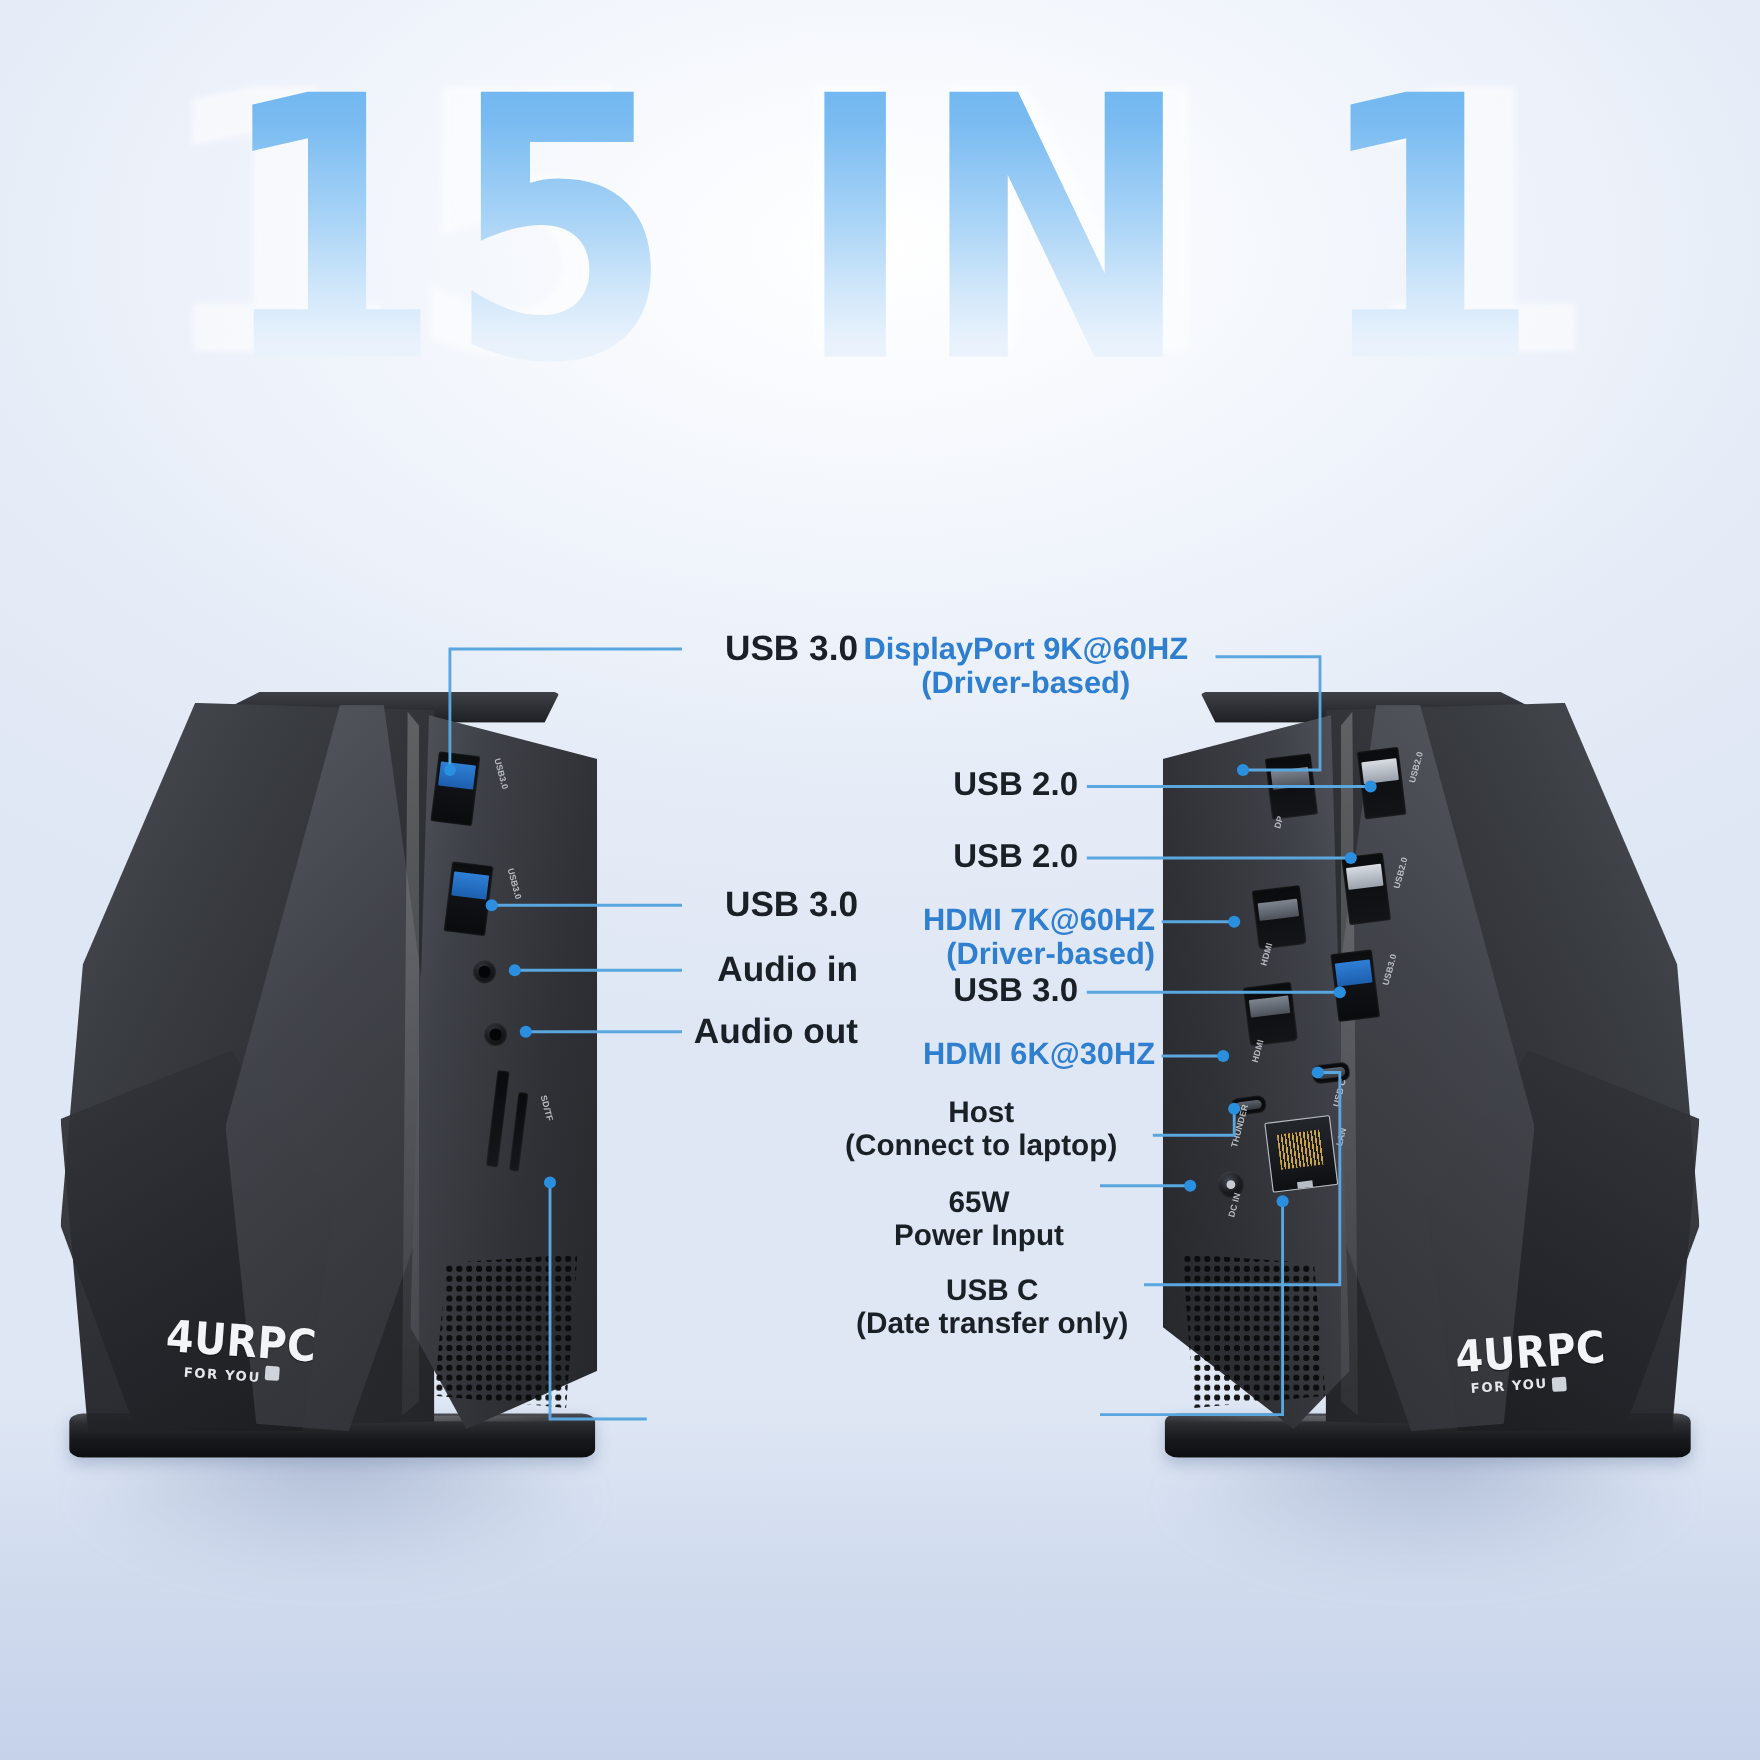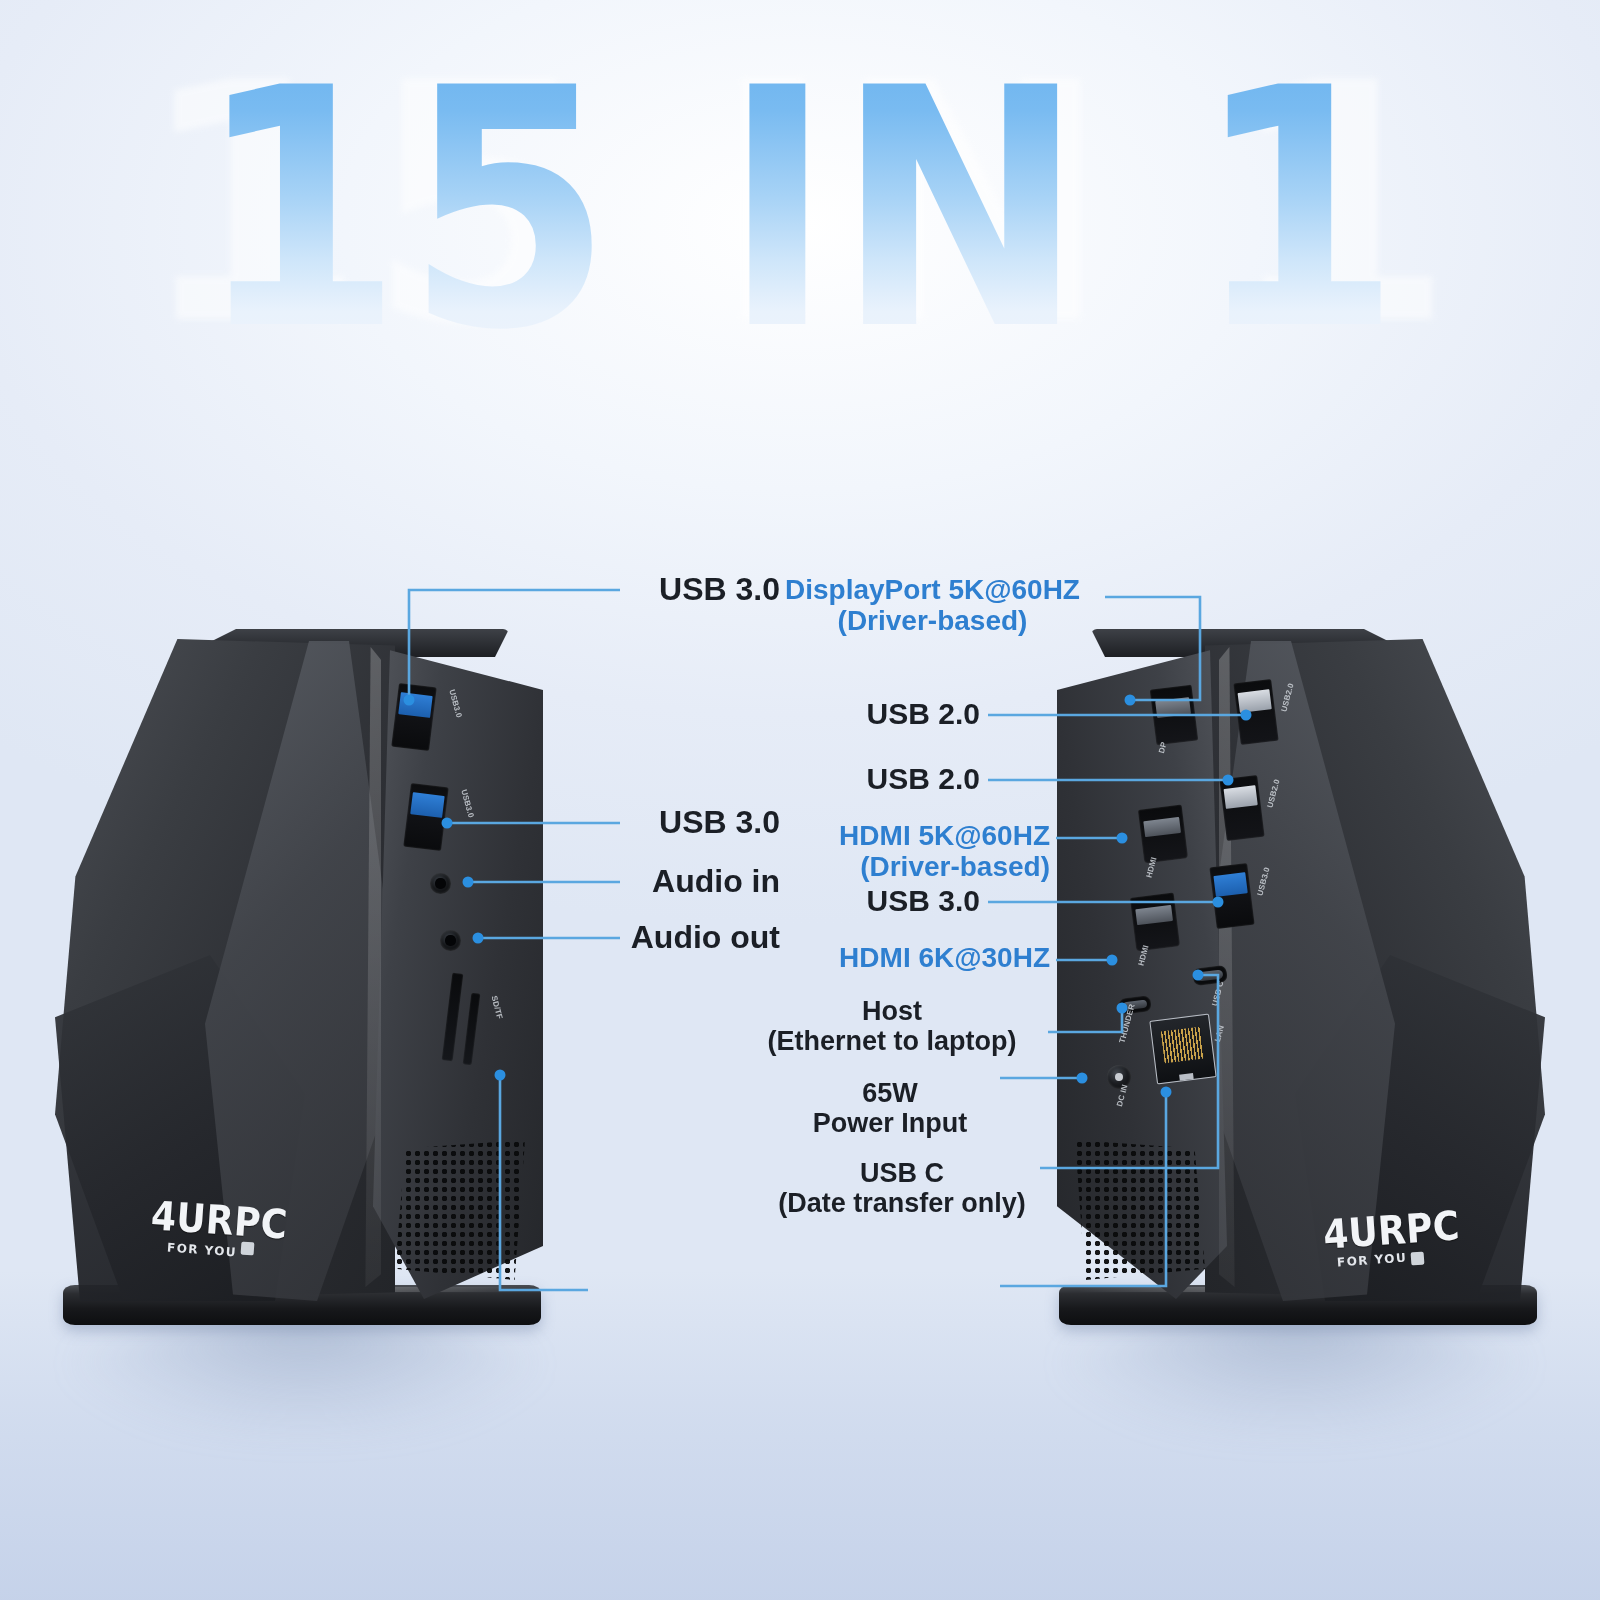--- a/index.html
+++ b/index.html
@@ -338,28 +338,28 @@
       <path d="M1166 1092 L1166 1286 L1000 1286"></path>
       <circle cx="1166" cy="1092" r="5.5"></circle>
     </g>
   </svg>
 
   <div class="lbl r" style="left:380px;top:572px;width:400px;font-size:32px;">USB 3.0</div>
   <div class="lbl r" style="left:380px;top:805px;width:400px;font-size:32px;">USB 3.0</div>
   <div class="lbl r" style="left:380px;top:864px;width:400px;font-size:32px;">Audio in</div>
   <div class="lbl r" style="left:380px;top:920px;width:400px;font-size:32px;">Audio out</div>
 
-  <div class="lbl c blue" style="left:760px;top:574px;width:345px;font-size:28px;">DisplayPort 5K@60HZ
+  <div class="lbl c blue" style="left:760px;top:574px;width:345px;font-size:28px;">DisplayPort 9K@60HZ
 (Driver-based)</div>
   <div class="lbl r" style="left:600px;top:697px;width:380px;font-size:30px;">USB 2.0</div>
   <div class="lbl r" style="left:600px;top:762px;width:380px;font-size:30px;">USB 2.0</div>
-  <div class="lbl r blue" style="left:680px;top:820px;width:370px;font-size:28px;">HDMI 5K@60HZ
+  <div class="lbl r blue" style="left:680px;top:820px;width:370px;font-size:28px;">HDMI 7K@60HZ
 (Driver-based)</div>
   <div class="lbl r" style="left:600px;top:884px;width:380px;font-size:30px;">USB 3.0</div>
   <div class="lbl r blue" style="left:680px;top:942px;width:370px;font-size:28px;">HDMI 6K@30HZ</div>
   <div class="lbl c" style="left:742px;top:996px;width:300px;font-size:27px;">Host
-(Ethernet to laptop)</div>
+(Connect to laptop)</div>
   <div class="lbl c" style="left:770px;top:1078px;width:240px;font-size:27px;">65W
 Power Input</div>
   <div class="lbl c" style="left:752px;top:1158px;width:300px;font-size:27px;">USB C
 (Date transfer only)</div>
 
 </div>
 
 </body></html>

